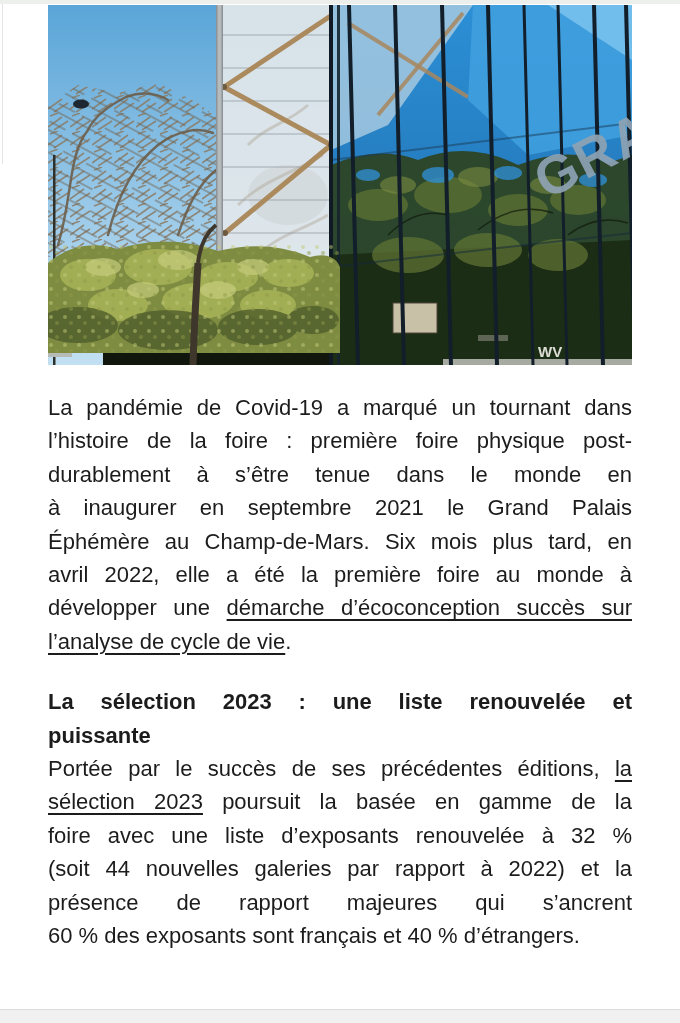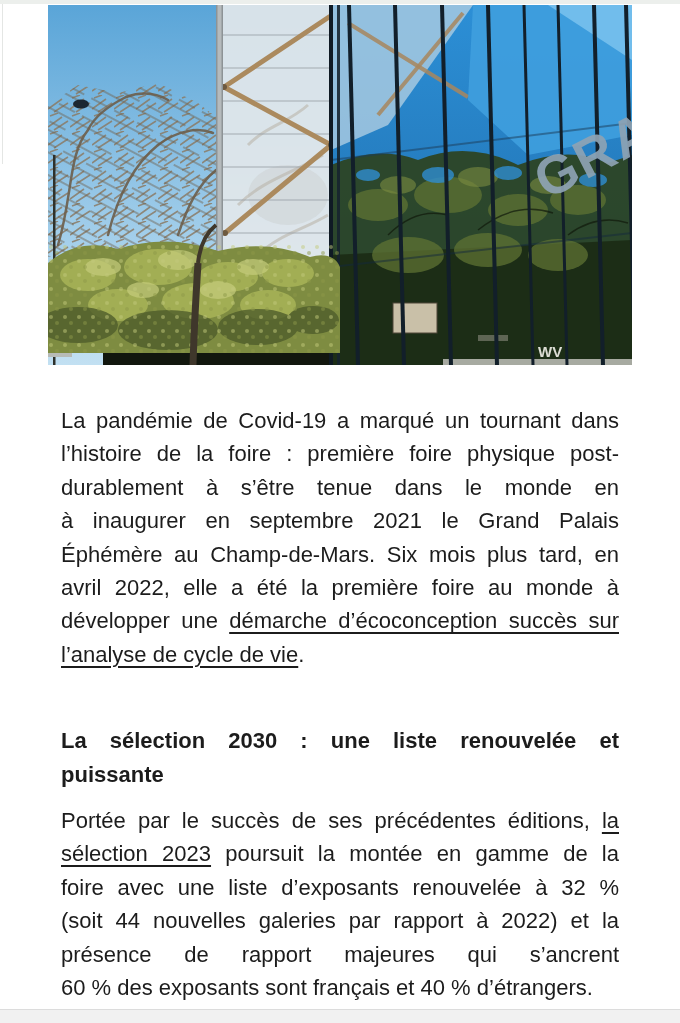--- a/index.html
+++ b/index.html
@@ -9,21 +9,21 @@
     font-family:"Liberation Sans","DejaVu Sans",sans-serif;
   }
   .top-strip{position:absolute;left:0;top:0;width:680px;height:4px;background:var(--top_strip_color,#ecefec);}
   .left-edge{position:absolute;left:2px;top:4px;width:1px;height:160px;background:var(--left_edge_line_color,#e4e6e4);}
   .hero{position:absolute;left:48px;top:5px;width:584px;height:360px;}
   .hero svg{display:block;}
   .article{
     position:absolute;left:48px;top:391px;width:584px;
     font-size:22px;line-height:33.4px;color:var(--text_color,#1c1c1c);
   }
-  .para{margin:13px;}
+  .para{margin:0;}
   .para.spacer{height:27px;}
   .para.heading{font-weight:700;}
   .tline{text-align:justify;text-align-last:justify;}
   .tline.lastline{text-align-last:left;}
   .link{text-decoration:underline;text-decoration-thickness:2px;text-underline-offset:3.5px;}
   .bottom-bar{
     position:absolute;left:0;top:1009px;width:680px;height:14px;z-index:5;
     background:var(--bottom_bar_color,#f1f1f1);
     border-top:1px solid var(--bottom_bar_border_color,#dcdcdc);box-sizing:border-box;
   }
@@ -204,26 +204,26 @@
       <div class="tline"><span>l’histoire de la foire : première foire physique post-</span></div>
       <div class="tline"><span>durablement à s’être tenue dans le monde en</span></div>
       <div class="tline"><span>à inaugurer en septembre 2021 le Grand Palais</span></div>
       <div class="tline"><span>Éphémère au Champ-de-Mars. Six mois plus tard, en</span></div>
       <div class="tline"><span>avril 2022, elle a été la première foire au monde à</span></div>
       <div class="tline"><span>développer une </span><span class="link">démarche d’écoconception succès sur</span></div>
       <div class="tline lastline"><span class="link">l’analyse de cycle de vie</span><span>.</span></div>
     </div>
     <div class="para spacer"></div>
     <div class="para heading">
-      <div class="tline"><span>La sélection 2030 : une liste renouvelée et</span></div>
+      <div class="tline"><span>La sélection 2023 : une liste renouvelée et</span></div>
       <div class="tline lastline"><span>puissante</span></div>
     </div>
     <div class="para body">
       <div class="tline"><span>Portée par le succès de ses précédentes éditions, </span><span class="link">la</span></div>
-      <div class="tline"><span class="link">sélection 2023</span><span> poursuit la montée en gamme de la</span></div>
+      <div class="tline"><span class="link">sélection 2023</span><span> poursuit la basée en gamme de la</span></div>
       <div class="tline"><span>foire avec une liste d’exposants renouvelée à 32 %</span></div>
       <div class="tline"><span>(soit 44 nouvelles galeries par rapport à 2022) et la</span></div>
       <div class="tline"><span>présence de rapport majeures qui s’ancrent</span></div>
       <div class="tline lastline"><span>60 % des exposants sont français et 40 % d’étrangers.</span></div>
     </div>
   </div>
 
 <div class="bottom-bar"></div>
 
 </body></html>

